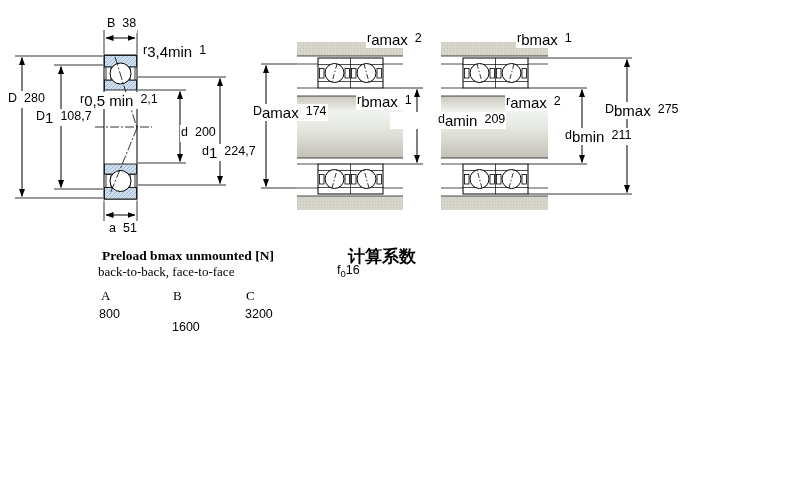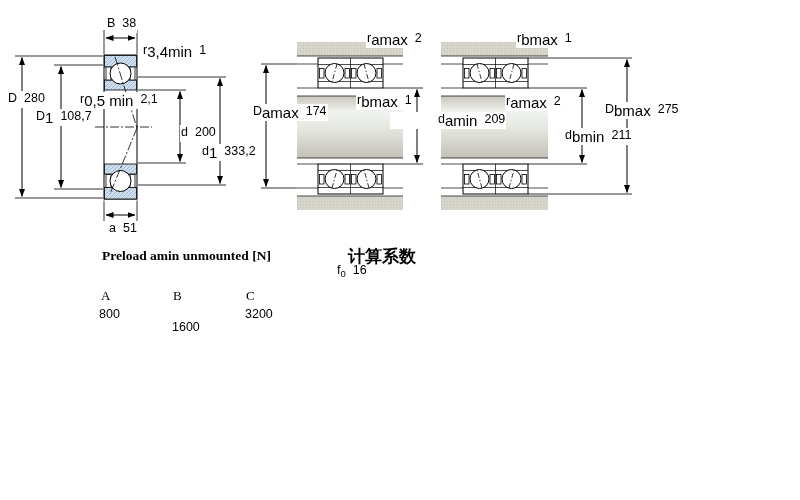--- a/index.html
+++ b/index.html
@@ -206,38 +206,39 @@
       <line x1="627" y1="59.5" x2="627" y2="192.5" class="dl" marker-start="url(#ah)" marker-end="url(#ah)"></line>
     </g>
   </svg>
 
   <div class="dim" style="left:106px;top:16px;"><span>B</span><sub></sub><span class="v">38</span></div>
   <div class="dim" style="left:142px;top:43px;text-align:center;"><span>r</span><sub>3,4min</sub><span class="v">1</span></div>
   <div class="dim" style="left:7px;top:91px;"><span>D</span><sub></sub><span class="v">280</span></div>
   <div class="dim" style="left:35px;top:109px;"><span>D</span><sub>1</sub><span class="v">108,7</span></div>
   <div class="dim" style="left:79px;top:92px;"><span>r</span><sub>0,5 min</sub><span class="v">2,1</span></div>
   <div class="dim" style="left:180px;top:125px;text-align:center;"><span>d</span><sub></sub><span class="v">200</span></div>
-  <div class="dim" style="left:201px;top:144px;"><span>d</span><sub>1</sub><span class="v">333,2</span></div>
+  <div class="dim" style="left:201px;top:144px;"><span>d</span><sub>1</sub><span class="v">224,7</span></div>
   <div class="dim" style="left:108px;top:221px;"><span>a</span><sub></sub><span class="v">51</span></div>
 
   <div class="dim" style="left:366px;top:31px;"><span>r</span><sub>amax</sub><span class="v">2</span></div>
   <div class="dim" style="left:252px;top:104px;"><span>D</span><sub>amax</sub><span class="v">174</span></div>
   <div class="dim" style="left:356px;top:93px;"><span>r</span><sub>bmax</sub><span class="v">1</span></div>
   <div class="dim" style="left:390px;top:112px;padding-left:48px;"><span>d</span><sub>amin</sub><span class="v">209</span></div>
 
   <div class="dim" style="left:516px;top:31px;"><span>r</span><sub>bmax</sub><span class="v">1</span></div>
   <div class="dim" style="left:505px;top:94px;"><span>r</span><sub>amax</sub><span class="v">2</span></div>
   <div class="dim" style="left:604px;top:102px;"><span>D</span><sub>bmax</sub><span class="v">275</span></div>
   <div class="dim" style="left:564px;top:128px;"><span>d</span><sub>bmin</sub><span class="v">211</span></div>
 
-  <div class="txt serif t-title" style="left:102px;top:249px;">Preload amin unmounted [N]</div>
+  <div class="txt serif t-title" style="left:102px;top:249px;">Preload bmax unmounted [N]</div>
+  <div class="txt serif t-sub" style="left:98px;top:265px;">back-to-back, face-to-face</div>
 
   <div class="txt serif t-colhead" style="left:101px;top:289px;">A</div>
   <div class="txt serif t-colhead" style="left:173px;top:289px;">B</div>
   <div class="txt serif t-colhead" style="left:246px;top:289px;">C</div>
   <div class="txt t-val" style="left:99px;top:308px;">800</div>
   <div class="txt t-val" style="left:172px;top:321px;">1600</div>
   <div class="txt t-val" style="left:245px;top:308px;">3200</div>
 
   <div class="txt t-cjk" style="left:348px;top:248px;">计算系数</div>
-  <div class="txt t-f0" style="left:337px;top:264px;"><span>f</span><sub>0</sub><span class="v" style="margin-left:7px;text-align:center;">16</span></div>
+  <div class="txt t-f0" style="left:337px;top:264px;"><span>f</span><sub>0</sub><span class="v" style="text-align:center;">16</span></div>
 
 </div>
 
 </body></html>

